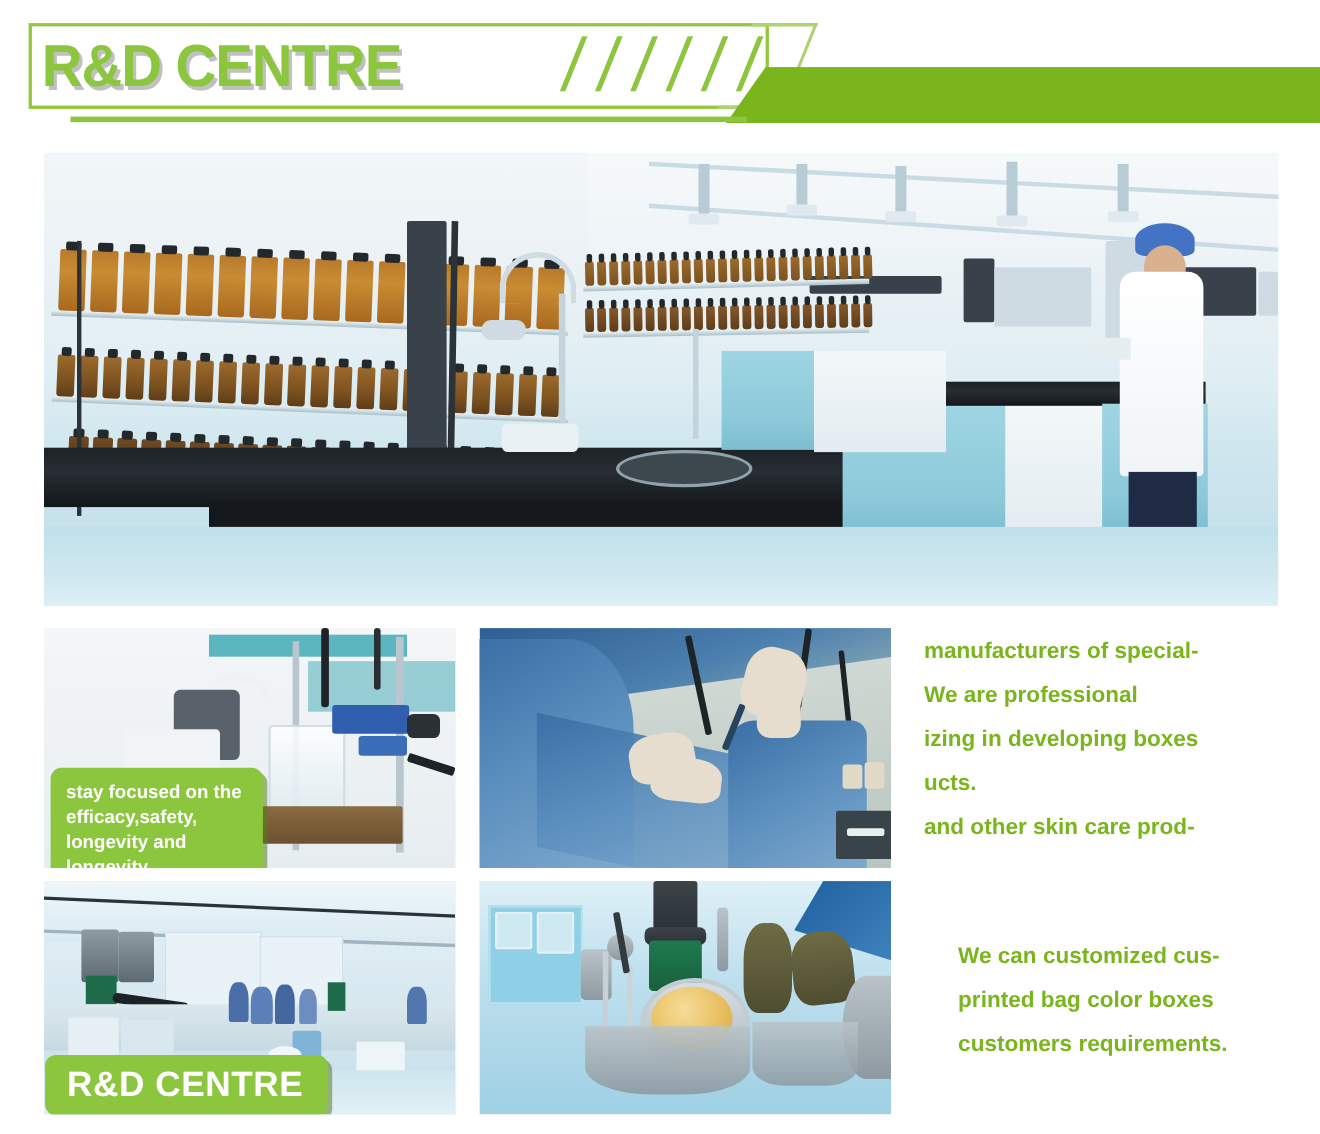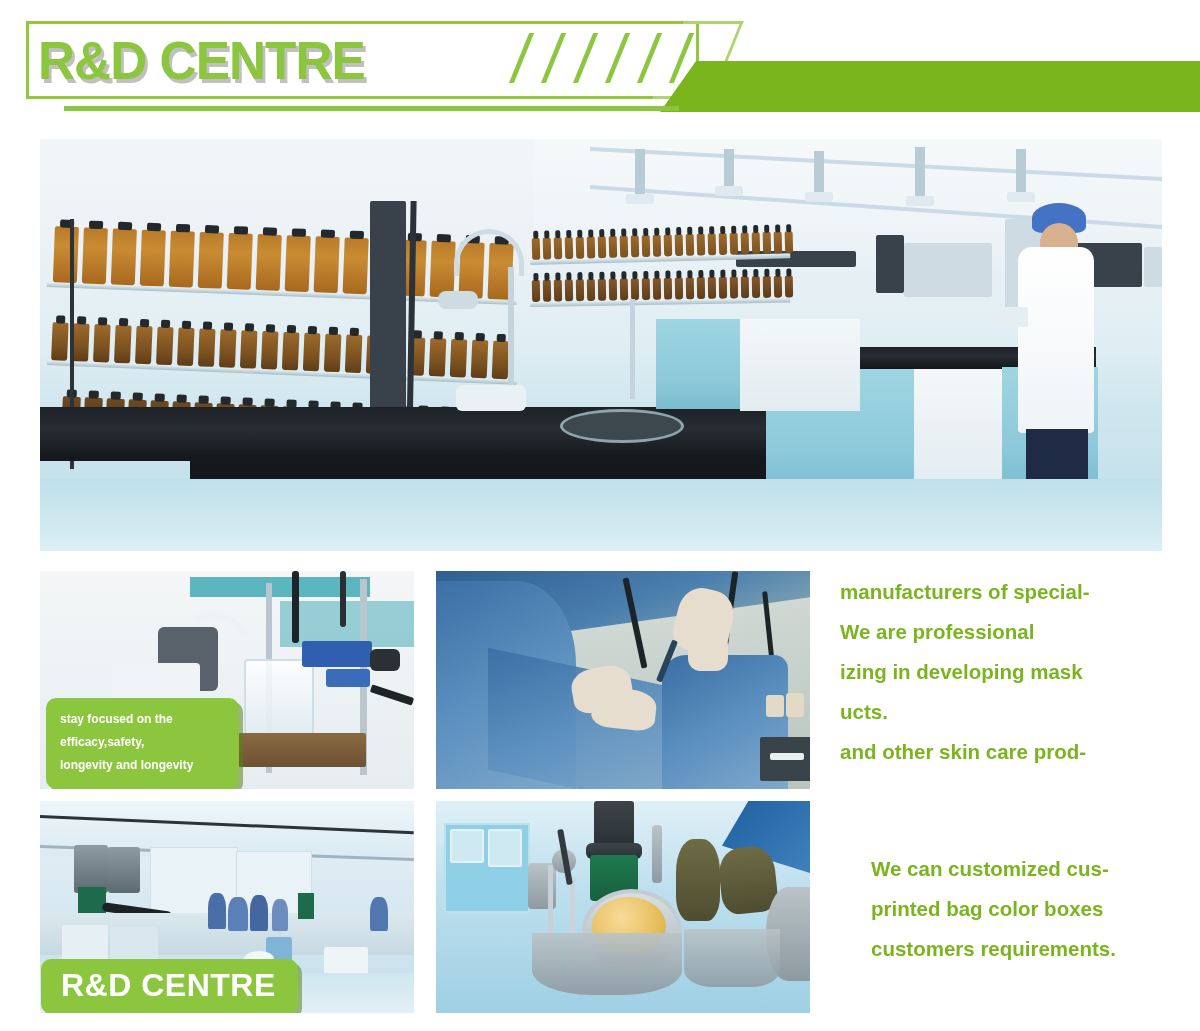--- a/index.html
+++ b/index.html
@@ -393,21 +393,21 @@
     border-radius: 10px;
     box-shadow: 4px 4px 0 rgba(90,130,30,0.55);
     color: #ffffff;
     font-weight: bold;
     box-sizing: border-box;
   }
   .badge-focus {
     left: 46px;
     top: 698px;
     padding: 10px 16px 12px 14px;
-    font-size: 12px;
+    font-size: 17px;
     line-height: 23px;
     width: 193px;
   }
   .badge-rd {
     left: 41px;
     top: 959px;
     padding: 6px 22px 9px 20px;
     font-size: 32px;
     line-height: 40px;
     letter-spacing: 0.5px;
@@ -729,21 +729,21 @@
       <div class="v-metal" style="left:330px;top:86px;width:44px;height:94px;border-radius:50% 0 0 50%;"></div>
       <div class="v-metal" style="left:216px;top:24px;width:10px;height:58px;"></div>
       <div class="v-metal" style="left:96px;top:132px;width:150px;height:62px;border-radius:0 0 40% 40%;opacity:.9;"></div>
       <div class="v-metal" style="left:248px;top:128px;width:96px;height:58px;border-radius:0 0 30% 30%;opacity:.85;"></div>
     </div>
   </div>
 
   <div class="copy copy-1">
     <span class="copy-line">manufacturers of special-</span>
     <span class="copy-line">We are professional</span>
-    <span class="copy-line">izing in developing mask</span>
+    <span class="copy-line">izing in developing boxes</span>
     <span class="copy-line">ucts.</span>
     <span class="copy-line">and other skin care prod-</span>
   </div>
 
   <div class="copy copy-2">
     <span class="copy-line">We can customized cus-</span>
     <span class="copy-line">printed bag color boxes</span>
     <span class="copy-line">customers requirements.</span>
   </div>
 

